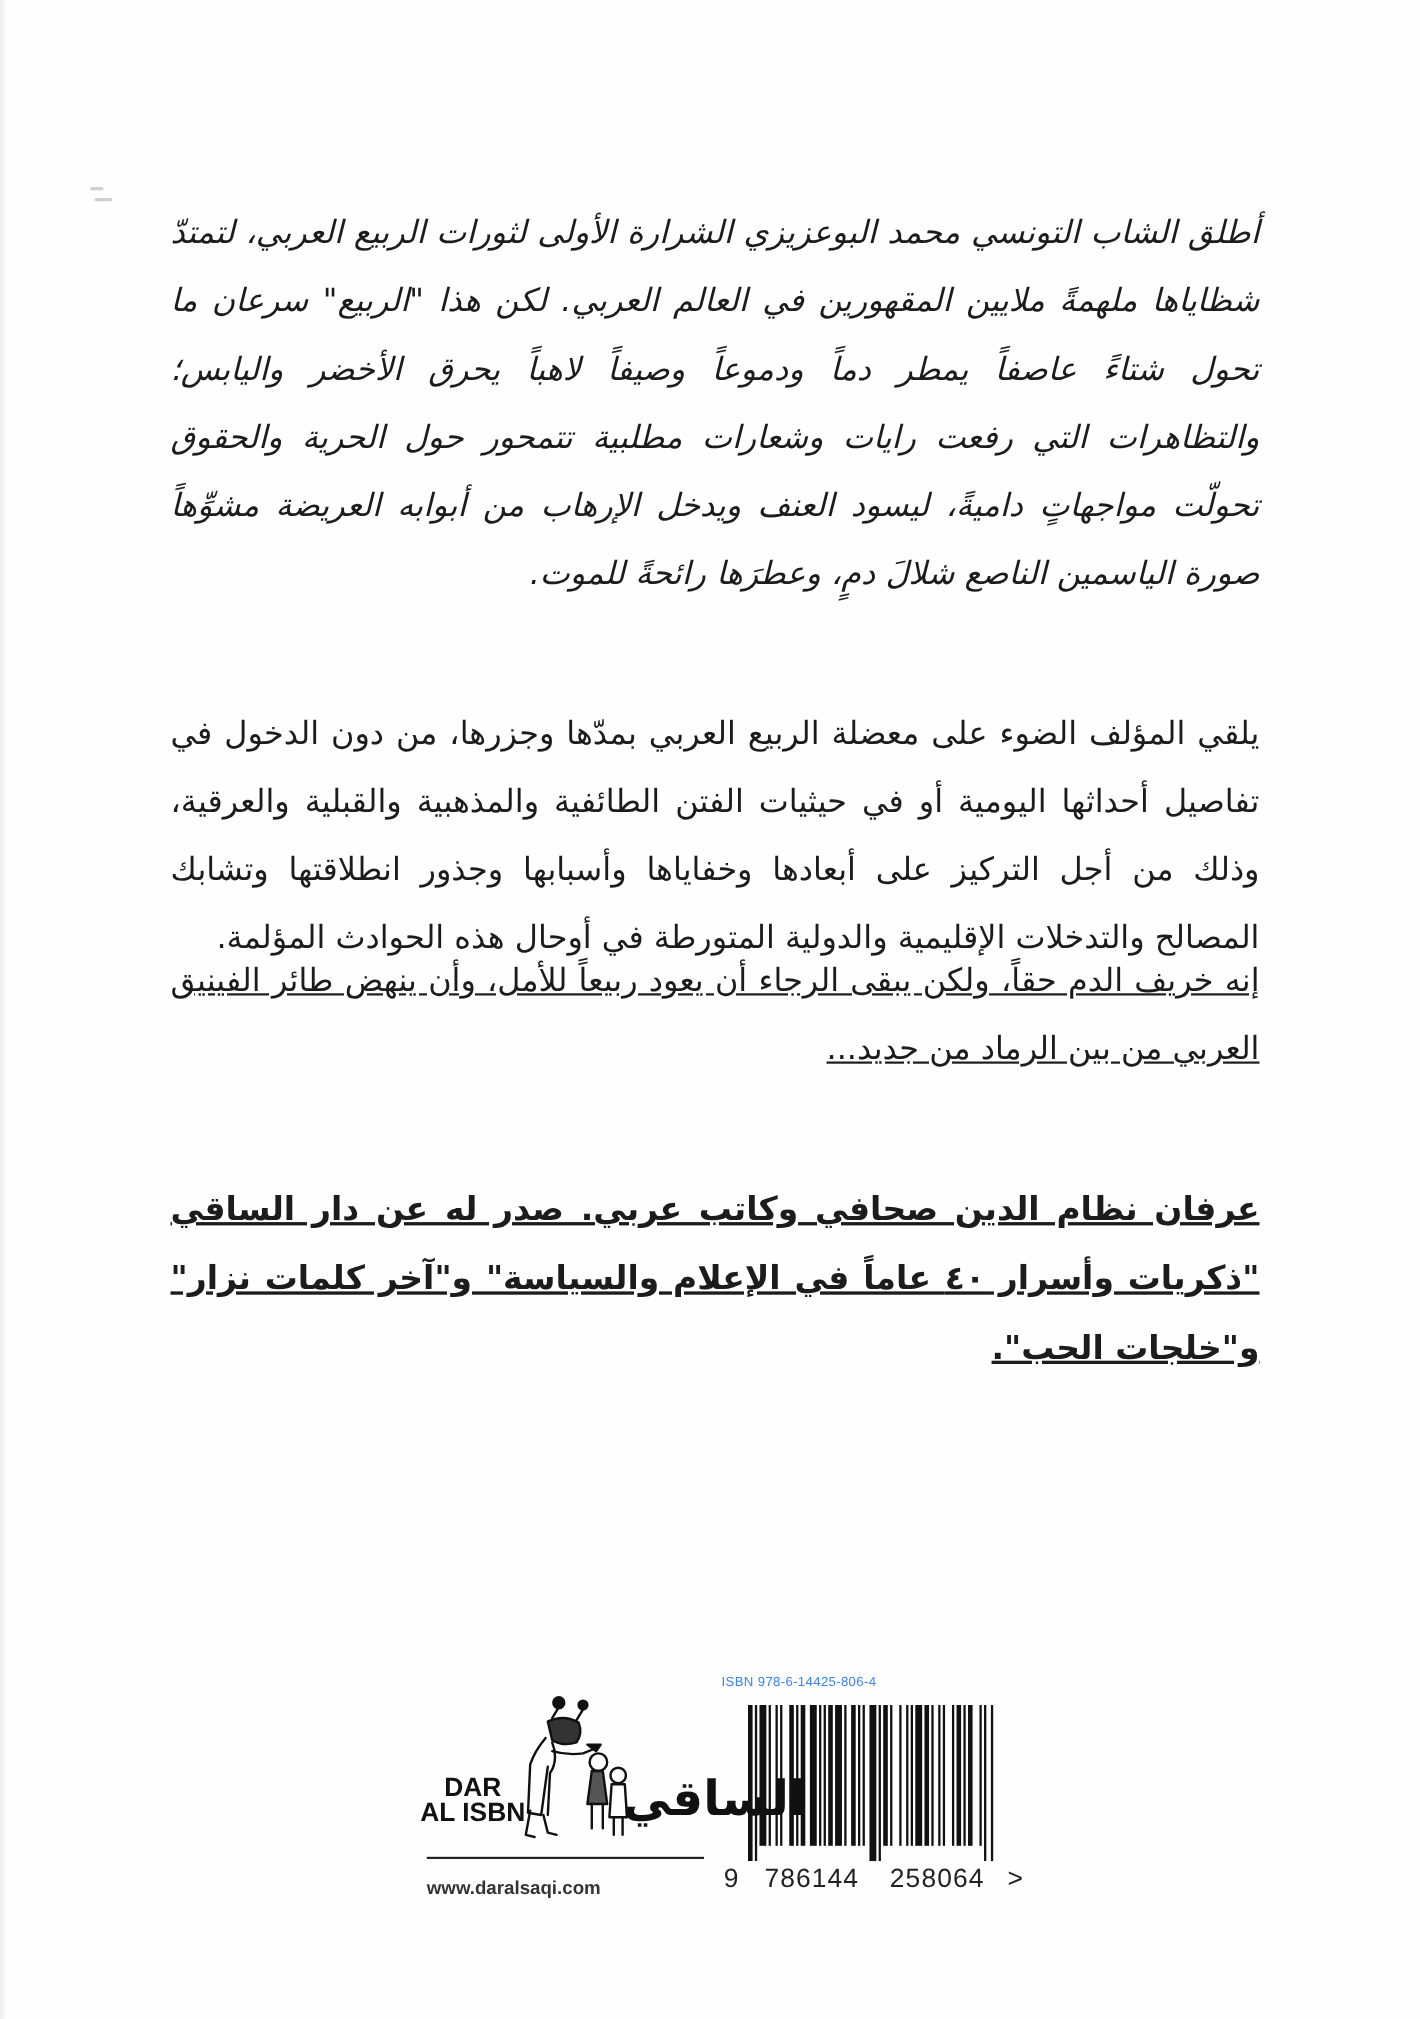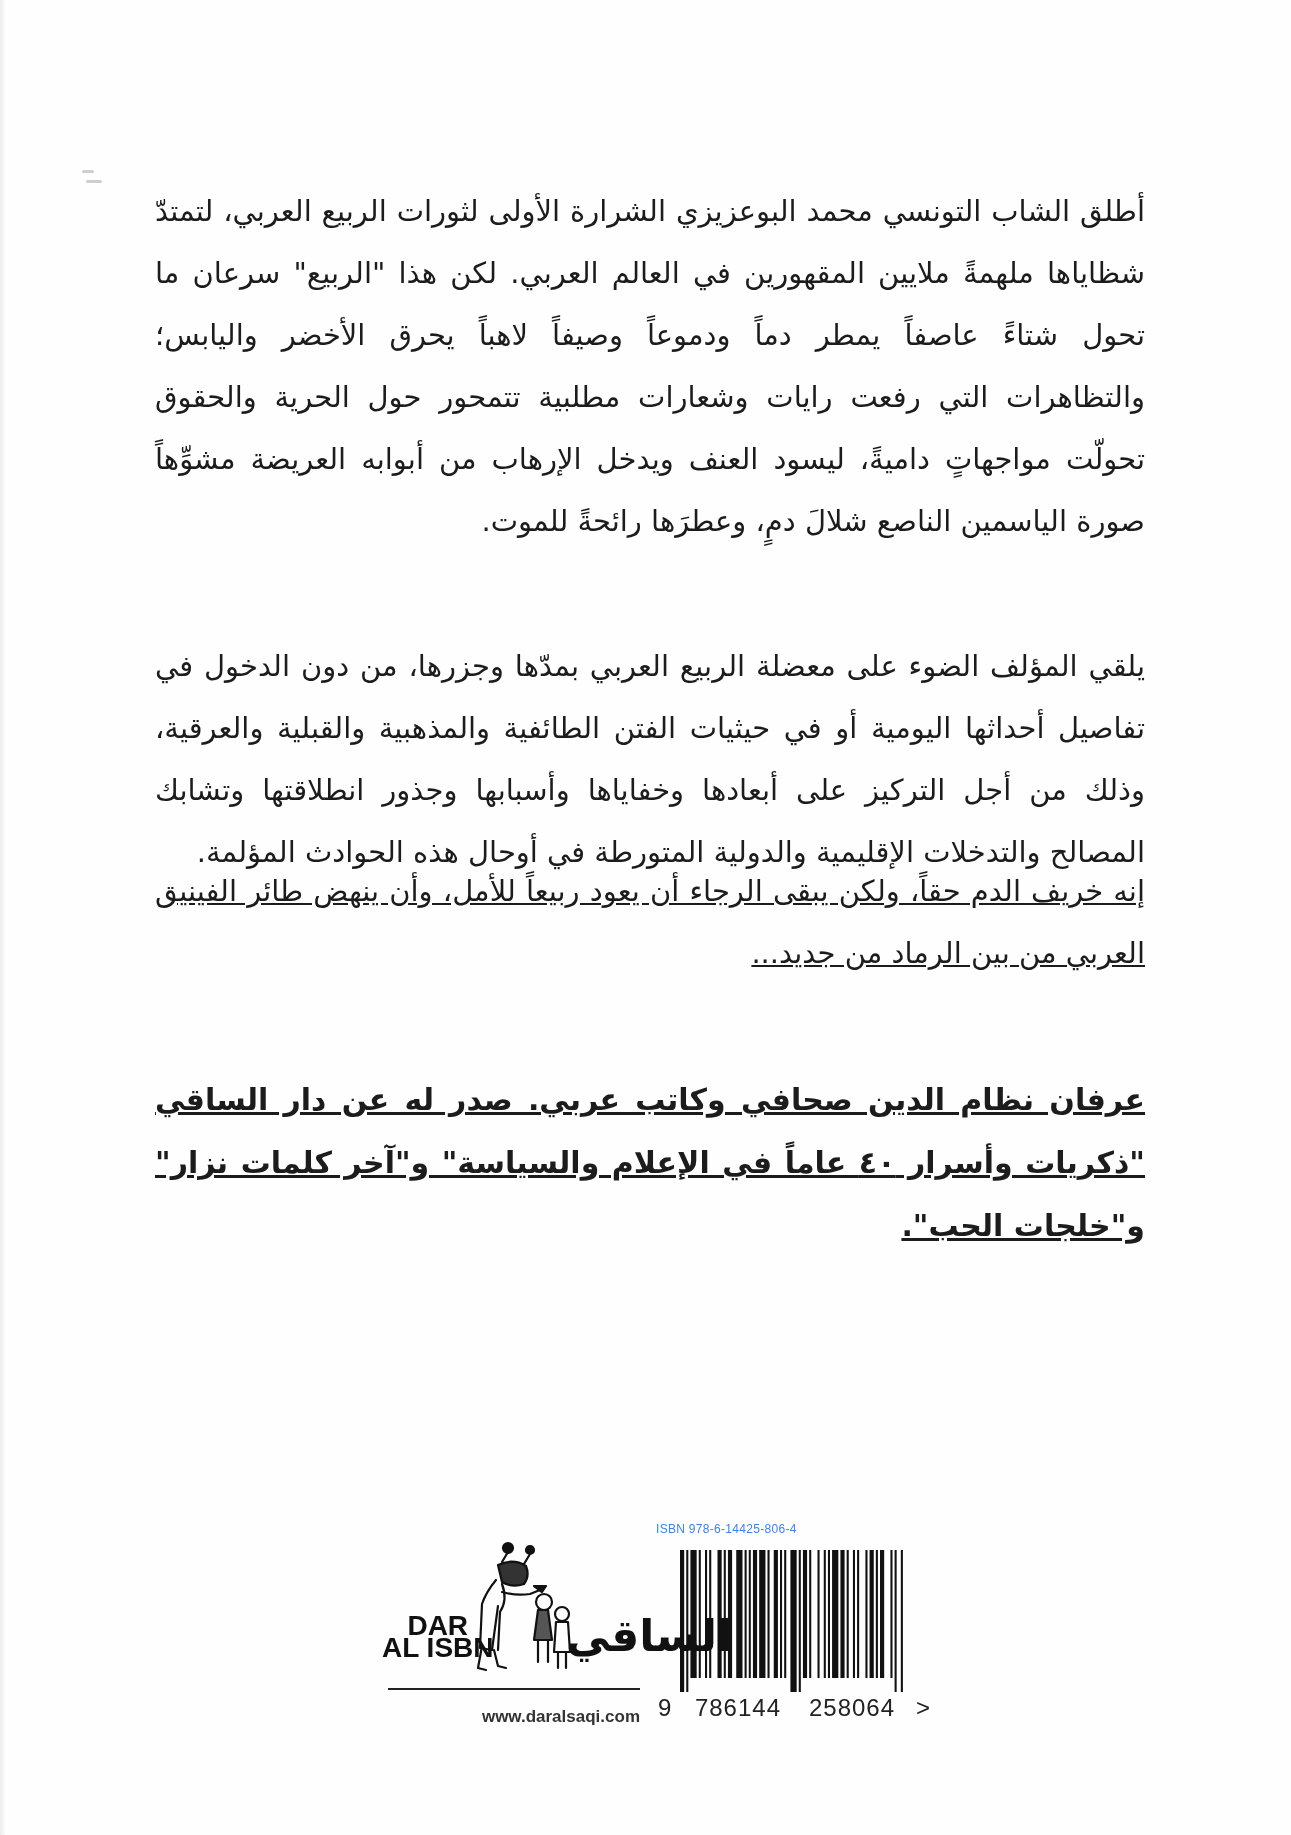--- a/index.html
+++ b/index.html
@@ -21,46 +21,46 @@
     .scan-mark i {
       position: absolute; height: 3px; background: #cfcfcf; border-radius: 2px;
     }
     .text-block {
       position: absolute;
       left: 155px; width: 990px;
       direction: rtl; text-align: justify; text-align-last: right;
       font-size: 29px;
       line-height: 62px;
     }
-    .p1 { top: 180px; }
+    .p1 { top: 180px; font-style: italic; }
     .p2 { top: 635px; }
     .p3 { top: 860px; text-decoration: underline; }
     .bio { top: 1068px; font-weight: bold; font-size: 30px; line-height: 63px; text-decoration: underline; }
     .text-block p { margin: 0; }
 
     
     .logo {
       position: absolute; left: 380px; top: 1520px; width: 290px; height: 180px;
     }
     .logo-latin {
       position: absolute; left: 2px; top: 95px;
       font-family: "Liberation Sans", sans-serif; font-weight: bold;
-      font-size: 28px; line-height: 22px; text-align: center; color: #111;
+      font-size: 24px; line-height: 22px; text-align: center; color: #111;
     }
     .logo-figure { position: absolute; left: 88px; top: 20px; width: 110px; height: 135px; }
     .logo-arabic {
       position: absolute; left: 186px; top: 90px;
       font-family: "DejaVu Sans", sans-serif; font-size: 44px; font-weight: bold;
       direction: rtl; color: #111;
     }
     .logo-rule {
       position: absolute; left: 388px; top: 1688px; width: 252px; height: 2px; background: #222;
     }
     .website {
-      position: absolute; left: 388px; top: 1707px; width: 252px; text-align: right;
+      position: absolute; left: 388px; top: 1707px; width: 252px; text-align: left;
       font-family: "Liberation Sans", sans-serif; font-weight: bold; font-size: 17px; color: #333;
     }
 
     
     .isbn {
       position: absolute; left: 656px; top: 1522px;
       font-family: "Liberation Sans", sans-serif; font-size: 12px; color: #3b82f6; letter-spacing: 0.3px;
     }
     .barcode {
       position: absolute; left: 680px; top: 1550px; width: 225px; height: 142px;

